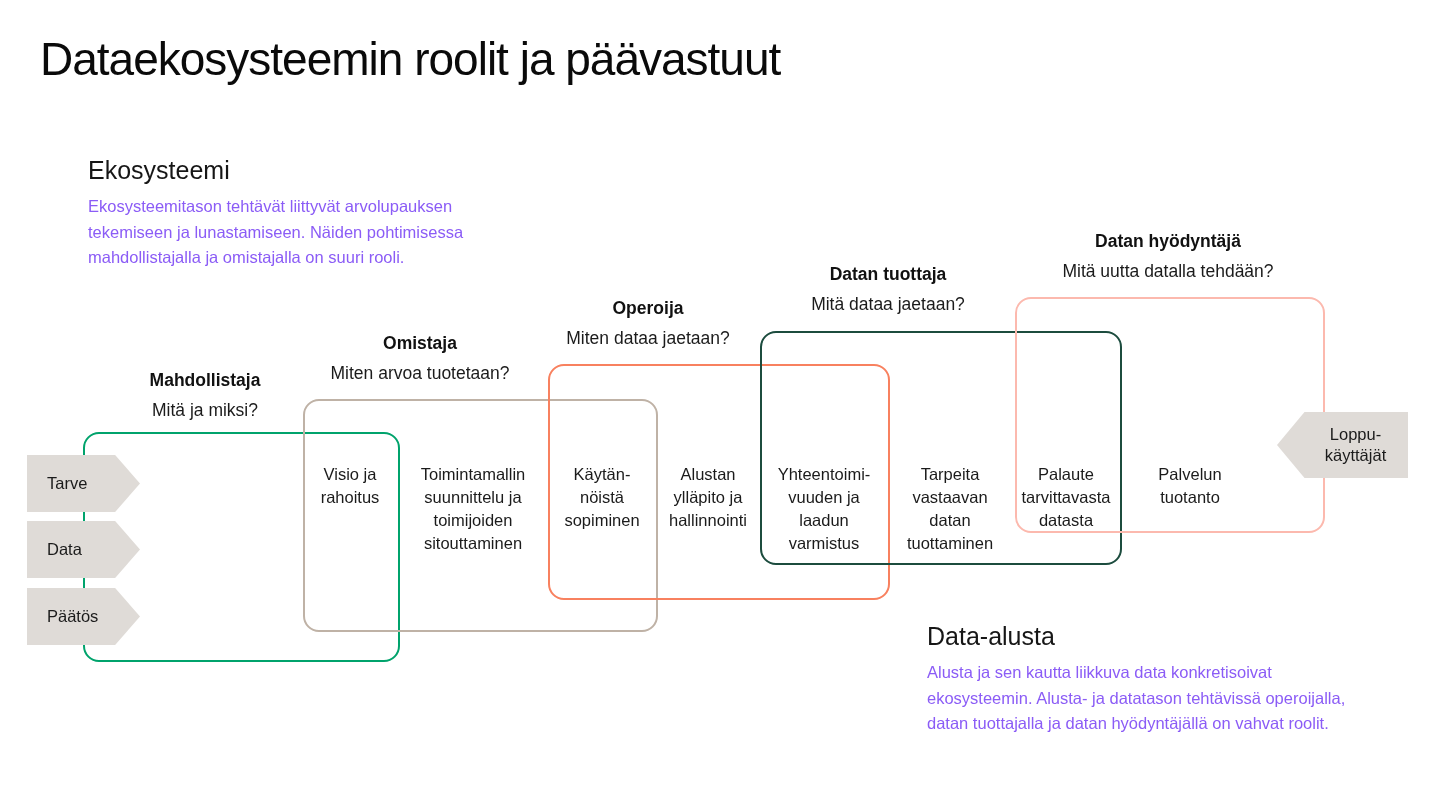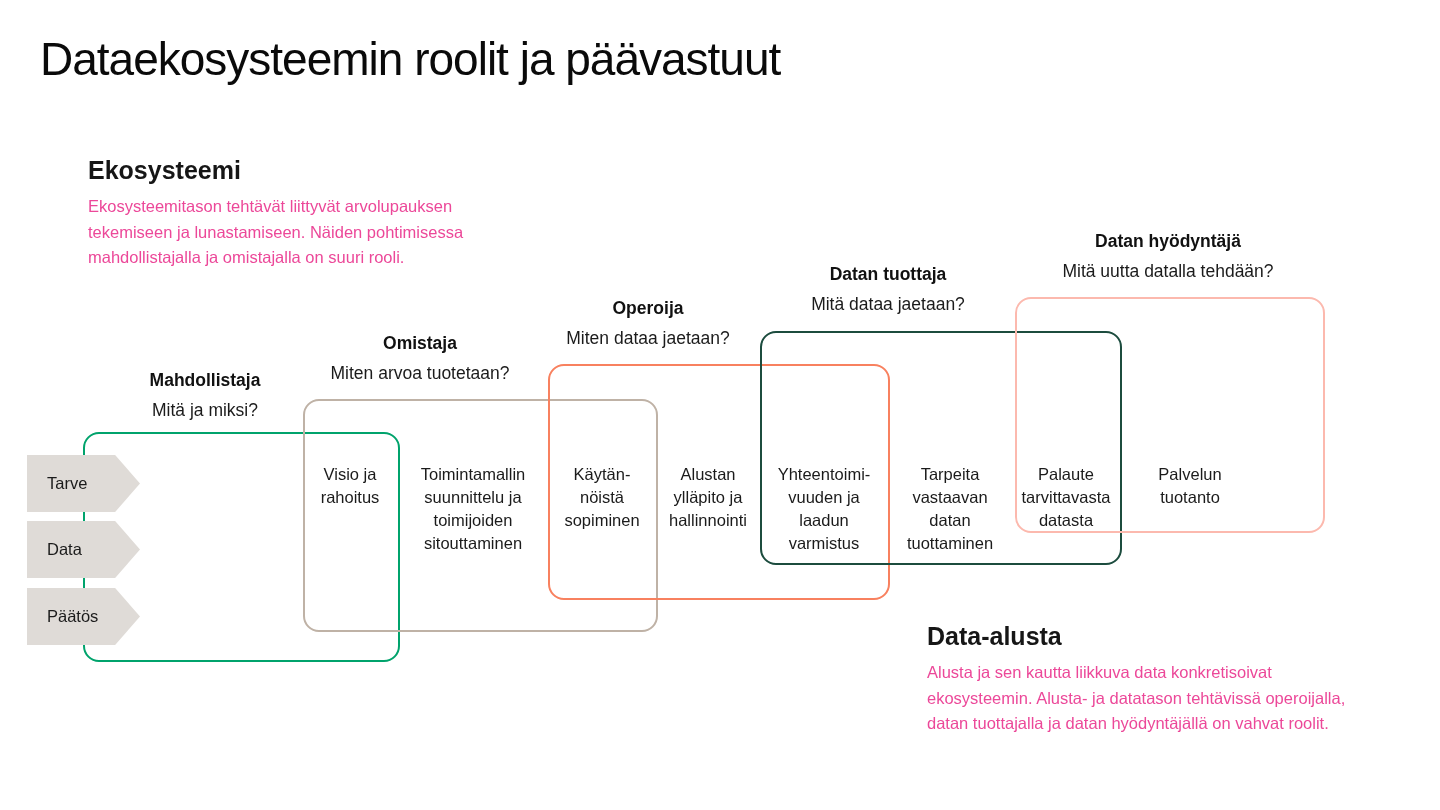--- a/index.html
+++ b/index.html
@@ -18,28 +18,28 @@
     left: 40px;
     top: 32px;
     font-size: 46px;
     font-weight: 400;
     letter-spacing: -1px;
     color: #0a0a0a;
   }
   .note { position: absolute; }
   .note h2 {
     font-size: 25px;
-    font-weight: 700;
+    font-weight: 400;
     color: #161616;
     margin-bottom: 9px;
   }
   .note p {
     font-size: 16.5px;
     line-height: 1.55;
-    color: #ec4899;
+    color: #8b5cf6;
   }
   .note-ecosystem { left: 88px; top: 156px; width: 392px; }
   .note-platform  { left: 891px; top: 622px; width: 452px; margin-left: 36px; }
 
   .role-head {
     position: absolute;
     transform: translateX(-50%);
     text-align: center;
     white-space: nowrap;
     z-index: 3;
@@ -189,14 +189,16 @@
   <div class="task task-8">Palaute
 tarvittavasta
 datasta</div>
   <div class="task task-9">Palvelun
 tuotanto</div>
 
   <div class="flow-arrow flow-arrow-1" style="background-color: rgb(223, 219, 215);">Tarve</div>
   <div class="flow-arrow flow-arrow-2" style="background-color: rgb(223, 219, 215);">Data</div>
   <div class="flow-arrow flow-arrow-3" style="background-color: rgb(223, 219, 215);">Päätös</div>
 
+  <div class="end-users-arrow" style="background-color: rgb(223, 219, 215);">Loppu-
+käyttäjät</div>
 
 </div>
 
 </body></html>

